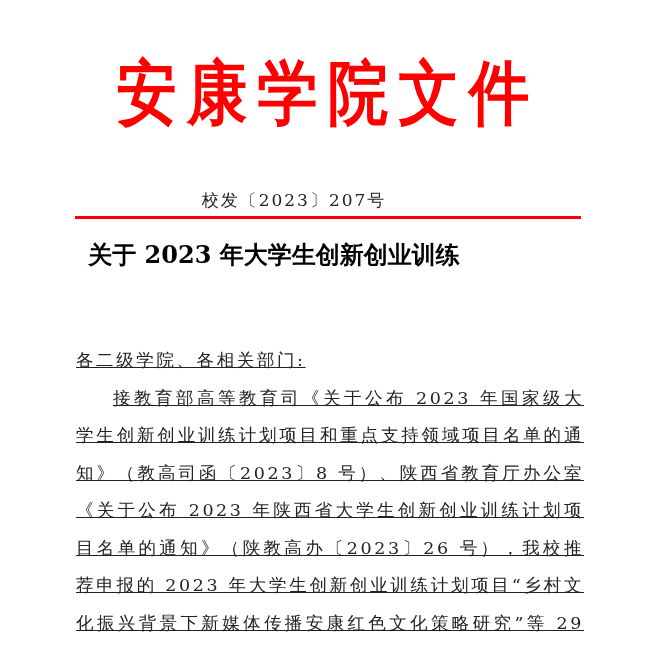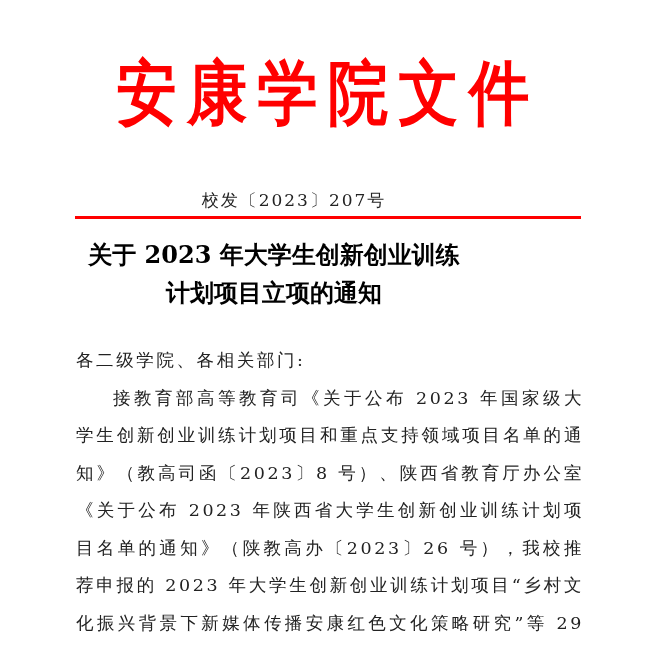--- a/index.html
+++ b/index.html
@@ -9,32 +9,31 @@
                 color: #ff0000; font-size: 70px; font-weight: bold; letter-spacing: 12px;
                 font-family: "DejaVu Serif", "Liberation Serif", serif; line-height: 90px;
                 transform: scaleX(0.86); transform-origin: center; }
     .docno { position: absolute; left: 0; top: 188px; width: 588px; text-align: center;
              font-size: 17px; letter-spacing: 2px; color: #222; line-height: 24px; }
     .redline { position: absolute; left: 75px; top: 216px; width: 506px; height: 3px; background: #ff0000; }
     .title { position: absolute; left: 0; top: 236px; width: 548px; text-align: center;
              font-size: 24px; font-weight: bold; line-height: 38px; color: #000; }
     .body { position: absolute; left: 76px; top: 342px; width: 508px; font-size: 17.5px;
             line-height: 37.5px; color: #222; letter-spacing: 2.6px; }
-    .body p { margin: 0; text-align: justify; }
+    .body p { margin: 0; text-align: justify; text-decoration: underline; }
     .greeting { text-indent: 0; }
     .para { text-indent: 37px; }
   </style>
 </head>
 <body>
 
 <div class="masthead">安康学院文件</div>
 <div class="docno">校发〔2023〕207号</div>
 <div class="redline"></div>
 
 <div class="title">
   <div>关于 2023 年大学生创新创业训练</div>
-  <div>计划项目立项的通知</div>
 </div>
 
 <div class="body">
   <p class="greeting">各二级学院、各相关部门:</p>
   <p class="para">接教育部高等教育司《关于公布 2023 年国家级大学生创新创业训练计划项目和重点支持领域项目名单的通知》（教高司函〔2023〕8 号）、陕西省教育厅办公室《关于公布 2023 年陕西省大学生创新创业训练计划项目名单的通知》（陕教高办〔2023〕26 号），我校推荐申报的 2023 年大学生创新创业训练计划项目“乡村文化振兴背景下新媒体传播安康红色文化策略研究”等 29 项被列为国家级项目，其中“具有类细胞结构的碳硅复</p>
 </div>
 
 </body></html>

